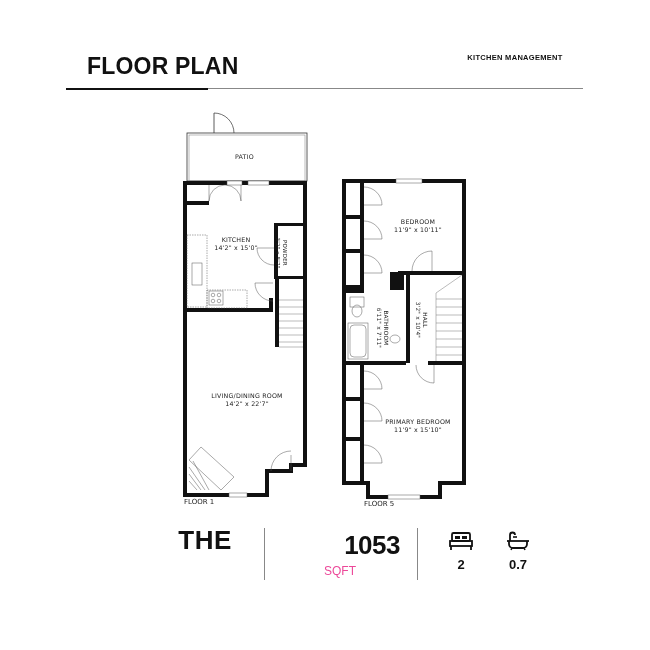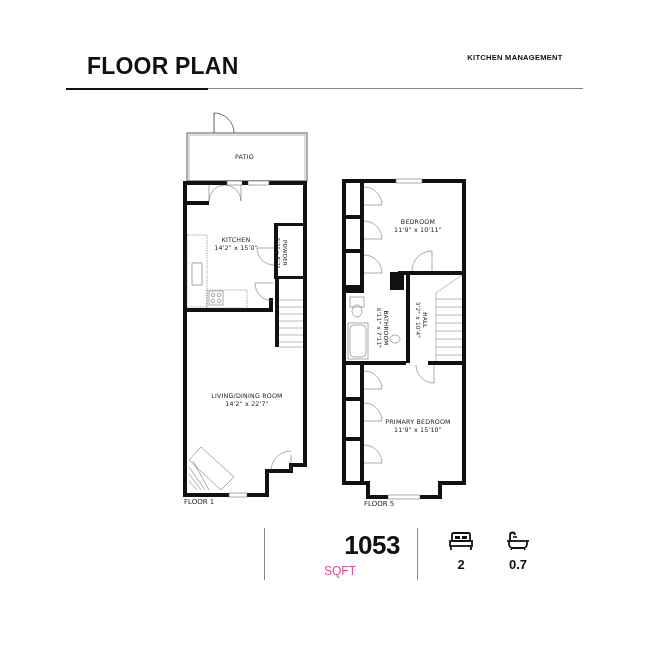--- a/index.html
+++ b/index.html
@@ -201,20 +201,21 @@
     <div>3'2" x 10'4"</div>
   </div>
   <div class="abs plan-label" style="left:34px;top:243px;width:92px;text-align:center;line-height:8px;">
     <div>PRIMARY BEDROOM</div>
     <div>11'9" x 15'10"</div>
   </div>
   <div class="abs floor-label" style="left:26px;top:325px;">FLOOR 5</div>
 </div>
 
 <div class="abs name">
+  <div>THE</div>
 </div>
 <div class="abs vdiv" style="left:264px;top:528px;height:52px;"></div>
 <div class="abs sqft-num">1053</div>
 <div class="abs sqft-unit">SQFT</div>
 <div class="abs vdiv" style="left:417px;top:528px;height:52px;"></div>
 
 <div class="abs" style="left:449px;top:531px;">
   <svg width="24" height="20" viewBox="0 0 24 20">
     <rect x="3" y="2" width="18" height="8" rx="1.5" fill="none" stroke="#111" stroke-width="1.8"></rect>
     <rect x="6" y="5" width="5" height="3" fill="#111"></rect>

